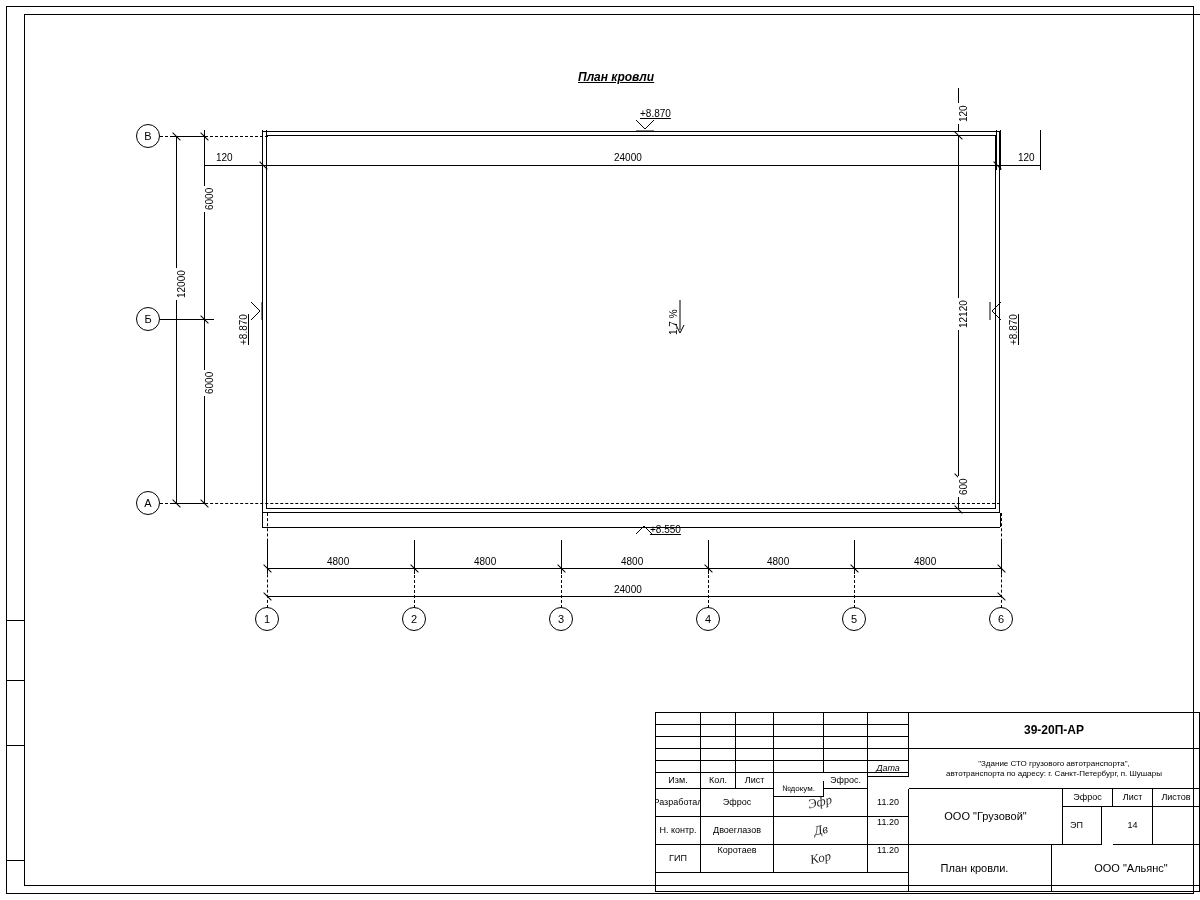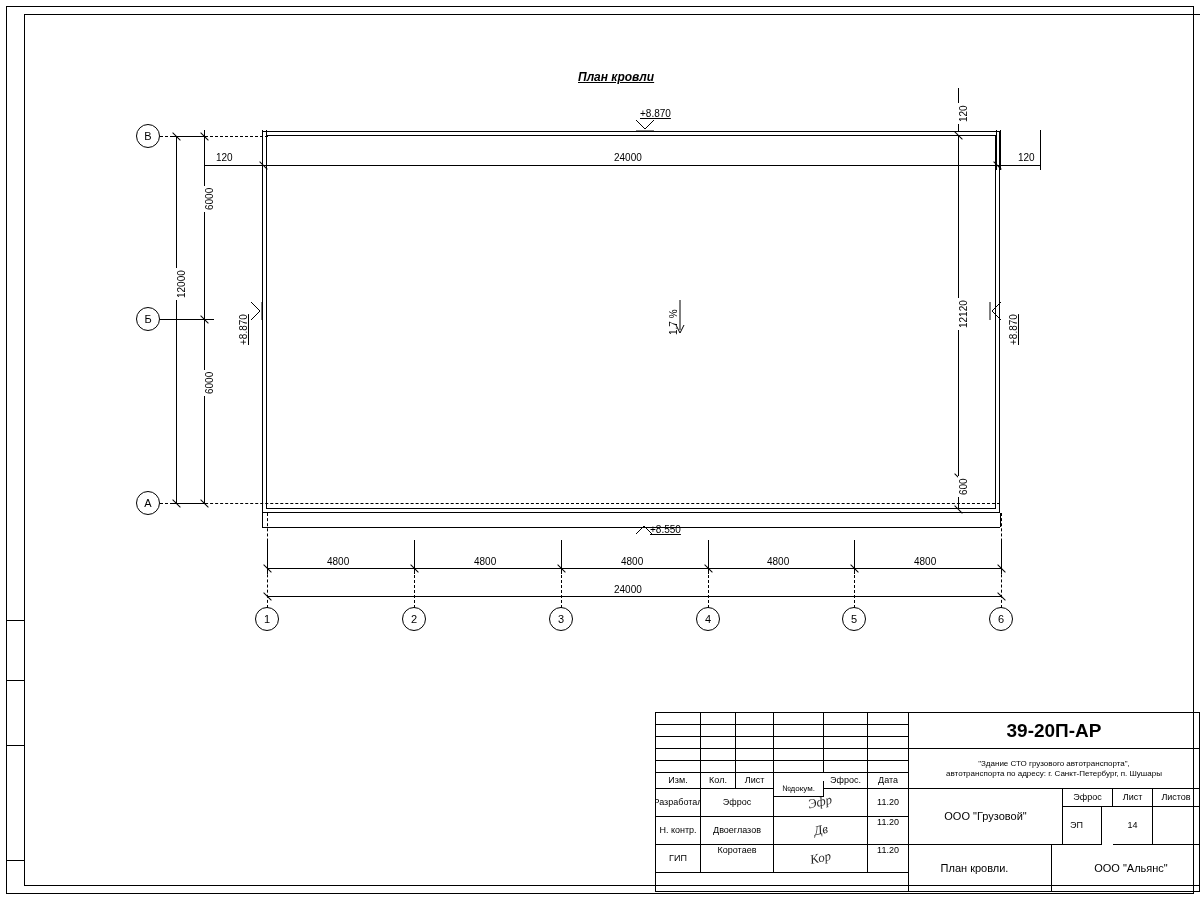--- a/index.html
+++ b/index.html
@@ -127,21 +127,21 @@
     display: flex;
     align-items: center;
     justify-content: center;
     text-align: center;
     overflow: hidden;
     line-height: 1.15;
   }
   .br { border-right: 1px solid #000; }
   .bb { border-bottom: 1px solid #000; }
   .stamp-code {
-    font-size: 19px;
+    font-size: 12px;
     font-weight: bold;
   }
   .stamp-obj { font-size: 8px; }
   .stamp-mid { font-size: 11px; }
   .sig {
     font-family: "Liberation Serif", serif;
     font-style: italic;
     font-size: 13px;
     transform: rotate(-12deg);
     opacity: .85;
@@ -323,21 +323,21 @@
     <div class="cell br bb" style="left:80px;top:48px; width:38px; height:12px;"></div>
     <div class="cell br bb" style="left:118px;top:48px;width:50px; height:12px;"></div>
     <div class="cell br bb" style="left:168px;top:48px;width:44px; height:12px;"></div>
     <div class="cell br bb" style="left:212px;top:48px;width:41px; height:12px;"></div>
 
     <div class="cell br bb" style="left:0;   top:60px; width:45px; height:16px;">Изм.</div>
     <div class="cell br bb" style="left:45px;top:60px; width:35px; height:16px;">Кол.</div>
     <div class="cell br bb" style="left:80px;top:60px; width:38px; height:16px;">Лист</div>
     <div class="cell br bb" style="left:118px;top:68px;width:50px; height:16px; font-size:8px;">№докум.</div>
     <div class="cell br bb" style="left:168px;top:60px;width:44px; height:16px;">Эфрос.</div>
-    <div class="cell br bb" style="left:212px;top:60px;width:41px; height:16px;">Дата</div>
+    <div class="cell br bb" style="left:212px;top:48px;width:41px; height:16px;font-style:italic;">Дата</div>
 
     <div class="cell br bb" style="left:0;   top:76px; width:45px; height:28px;">Разработал</div>
     <div class="cell br bb" style="left:45px;top:76px; width:73px; height:28px;">Эфрос</div>
     <div class="cell br bb" style="left:118px;top:76px;width:94px; height:28px;">
       <span class="sig">Эфр</span>
     </div>
     <div class="cell br bb" style="left:212px;top:76px;width:41px; height:28px;">11.20</div>
 
     <div class="cell br bb" style="left:0;   top:104px; width:45px; height:28px;">Н. контр.</div>
     <div class="cell br bb" style="left:45px;top:104px; width:73px; height:28px;">Двоеглазов</div>

